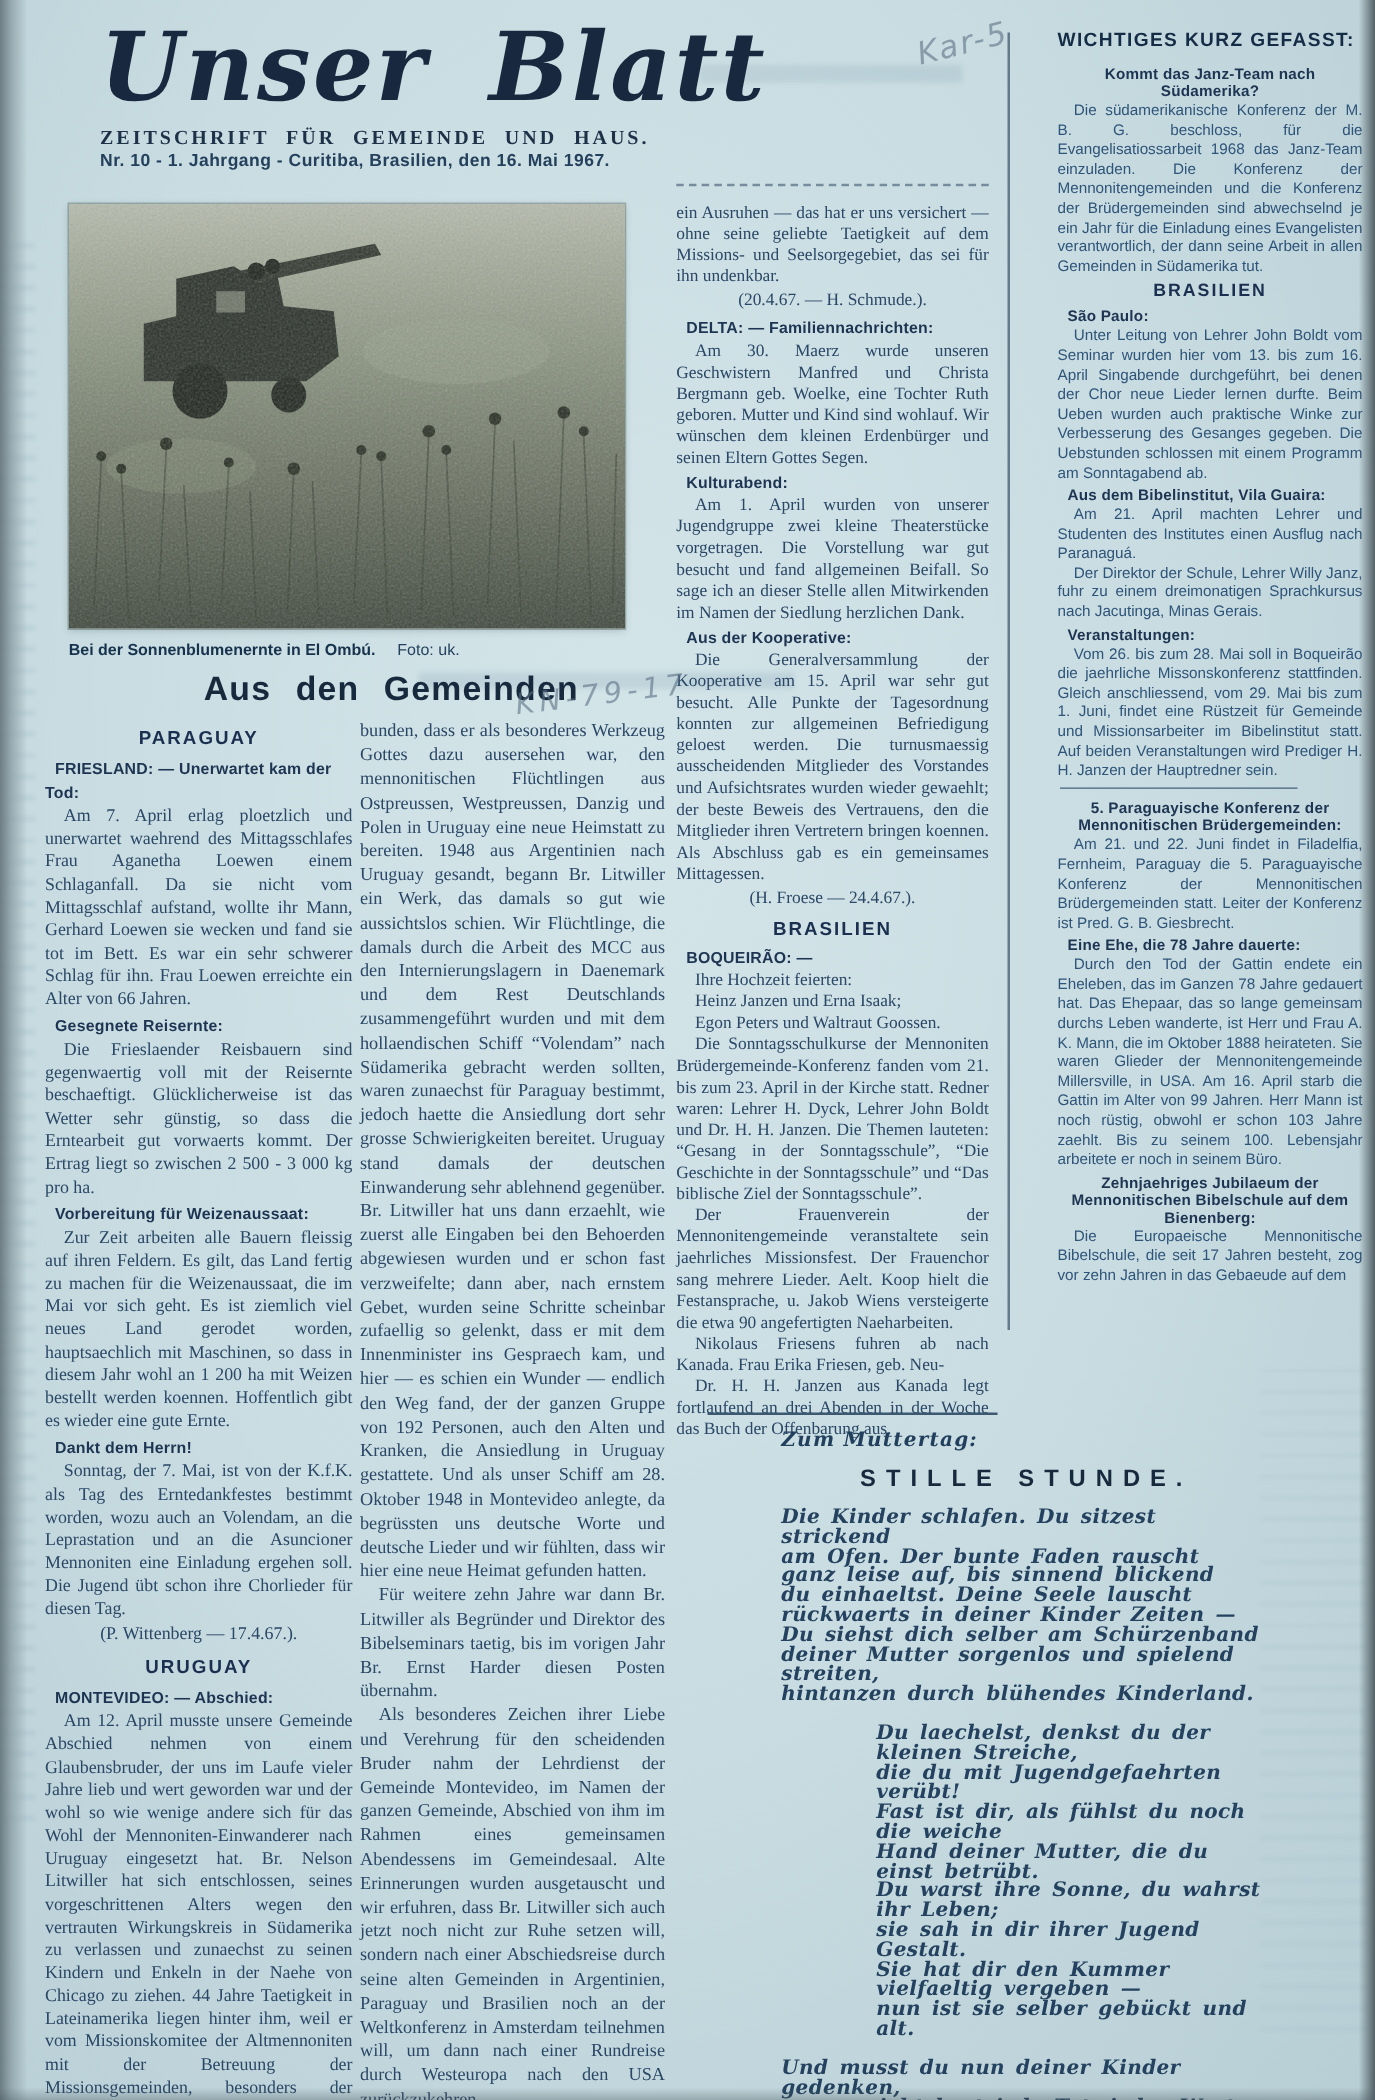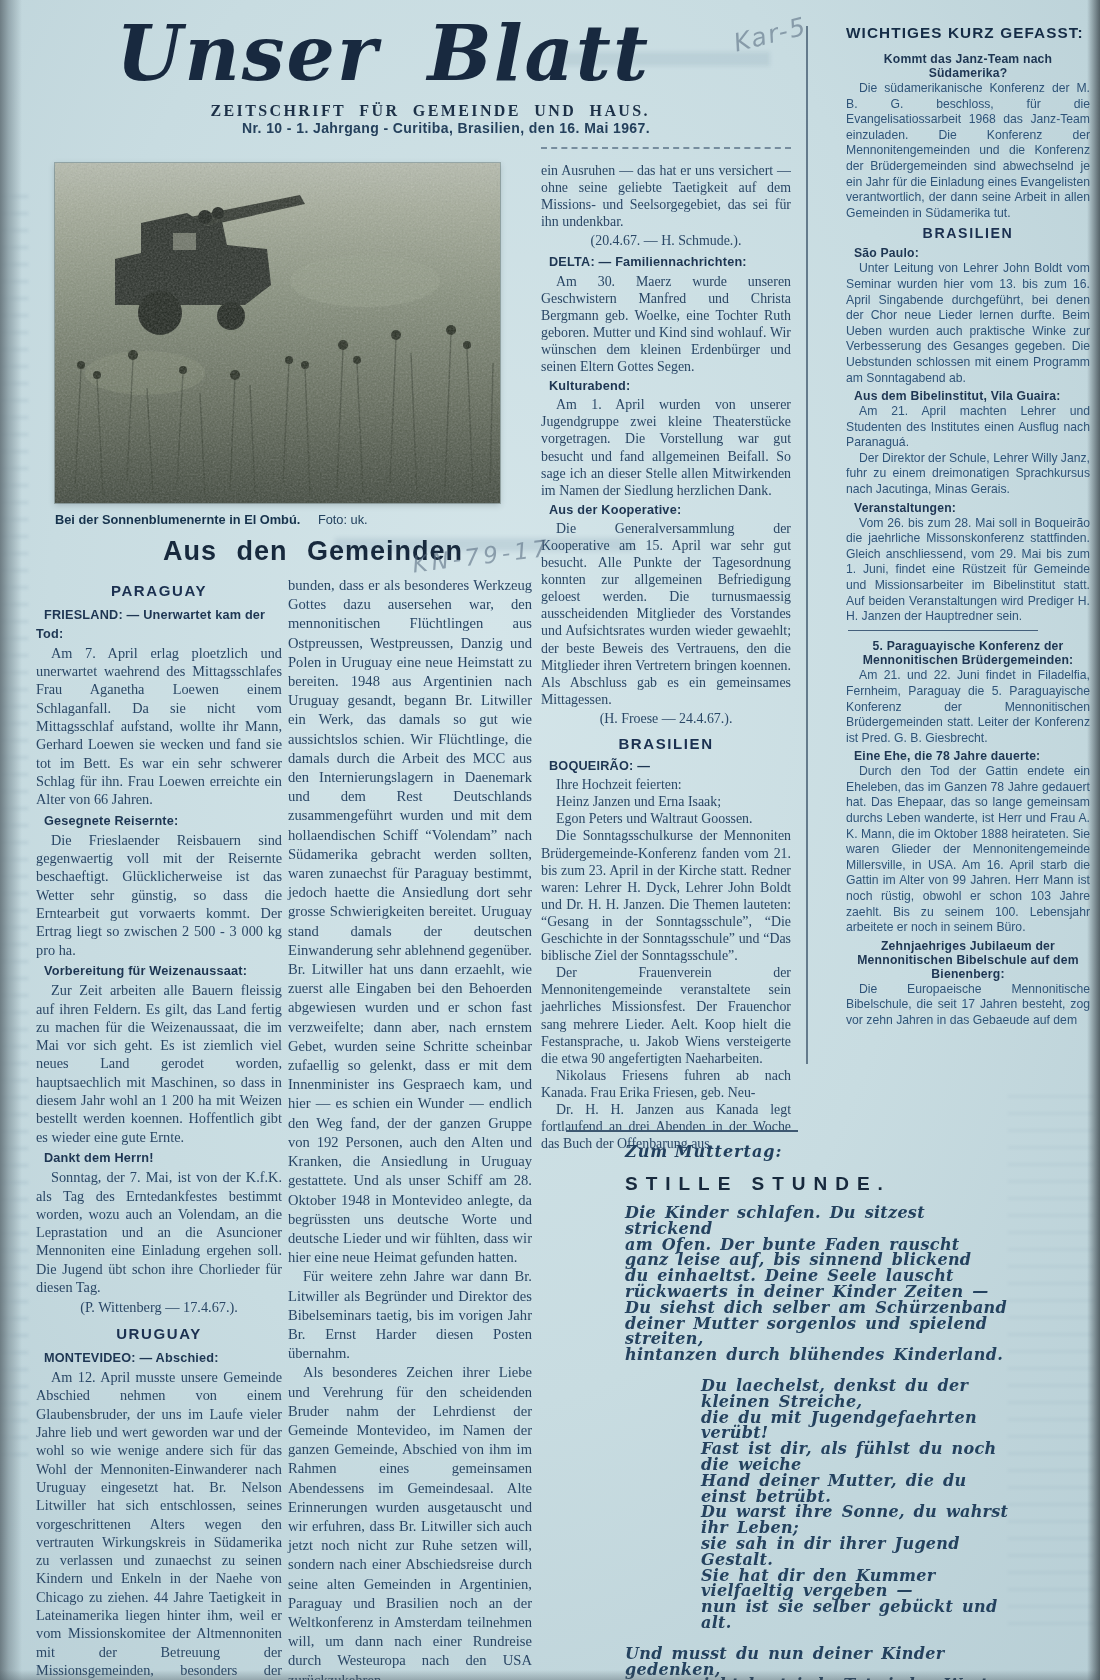--- a/index.html
+++ b/index.html
@@ -13,21 +13,21 @@
     background:linear-gradient(270deg,#49555b 0%,rgba(200,220,225,0) 100%);opacity:.9;}
   .edge-bottom{position:absolute;left:0;bottom:0;width:100%;height:10px;
     background:linear-gradient(0deg,rgba(70,85,92,.35),rgba(70,85,92,0));}
   .ghost{position:absolute;background:repeating-linear-gradient(180deg,
       rgba(54,96,128,.10) 0 3px, rgba(54,96,128,0) 3px 17px);filter:blur(1.6px);}
   .g1{left:2px;top:195px;width:26px;height:1270px;}
   .g2{right:6px;top:1095px;width:86px;height:540px;opacity:.55;}
   .g3{left:560px;top:52px;width:210px;height:14px;background:rgba(58,100,132,.10);filter:blur(2px);}
   .g4{left:335px;top:538px;width:300px;height:13px;background:rgba(58,100,132,.12);filter:blur(2px);}
   
-  .masthead{position:absolute;left:70px;top:14px;width:580px;text-align:right;}
+  .masthead{position:absolute;left:80px;top:14px;width:580px;text-align:left;}
   .masthead h1{margin:0;font-family:"DejaVu Serif",serif;font-style:italic;font-weight:600;
     font-size:76px;line-height:1.05;letter-spacing:2px;word-spacing:20px;color:#18293f;}
   .subtitle{margin-top:8px;font-weight:700;font-size:16px;letter-spacing:2.4px;word-spacing:7px;color:#1d3148;}
   .issueline{margin-top:0;font-family:"Liberation Sans",sans-serif;font-weight:700;
     font-size:14px;letter-spacing:.4px;color:#24405c;}
   .hand{position:absolute;font-family:"DejaVu Sans",cursive,sans-serif;font-style:italic;
     color:rgba(92,112,132,.6);}
   .hand-top{left:733px;top:20px;font-size:25px;transform:rotate(-14deg);letter-spacing:2px;}
   .hand-mid{left:412px;top:543px;font-size:23px;transform:rotate(-7deg);letter-spacing:4px;}
   
@@ -61,21 +61,21 @@
   .kurz{position:absolute;left:846px;top:24px;width:244px;text-align:justify;
     font-family:"Liberation Sans",sans-serif;color:#2f5479;}
   .kurz h2{margin:0 0 7px;font-size:15.3px;font-weight:700;letter-spacing:1.1px;color:#152c46;text-align:left;}
   .kurz .b-p{font-size:12.2px;line-height:15.6px;text-indent:13px;}
   .kurz .b-head{font-size:12.2px;padding:3px 0 1px;}
   .kurz .b-country{font-size:14.2px;padding:4px 0 2px;}
   
   .poem{position:absolute;left:625px;top:1142px;width:392px;}
   .kicker{font-family:"DejaVu Serif",serif;font-style:italic;font-weight:700;font-size:16px;
     letter-spacing:1px;color:#22405e;}
-  .poem-title{margin:12px 0 10px;text-align:left;font-family:"Liberation Sans",sans-serif;
+  .poem-title{margin:12px 0 10px;text-align:center;font-family:"Liberation Sans",sans-serif;
     font-weight:700;font-size:19px;letter-spacing:.42em;color:#17293d;white-space:nowrap;}
   .stanza{font-family:"DejaVu Serif",serif;font-style:italic;font-weight:700;font-size:16px;
     line-height:15.8px;letter-spacing:.3px;word-spacing:3px;color:#24425f;margin-bottom:15px;}
   .s2{margin-left:76px;}
 </style>
 </head>
 <body>
 
 <div class="page">
   <div class="ghost g1"></div>

